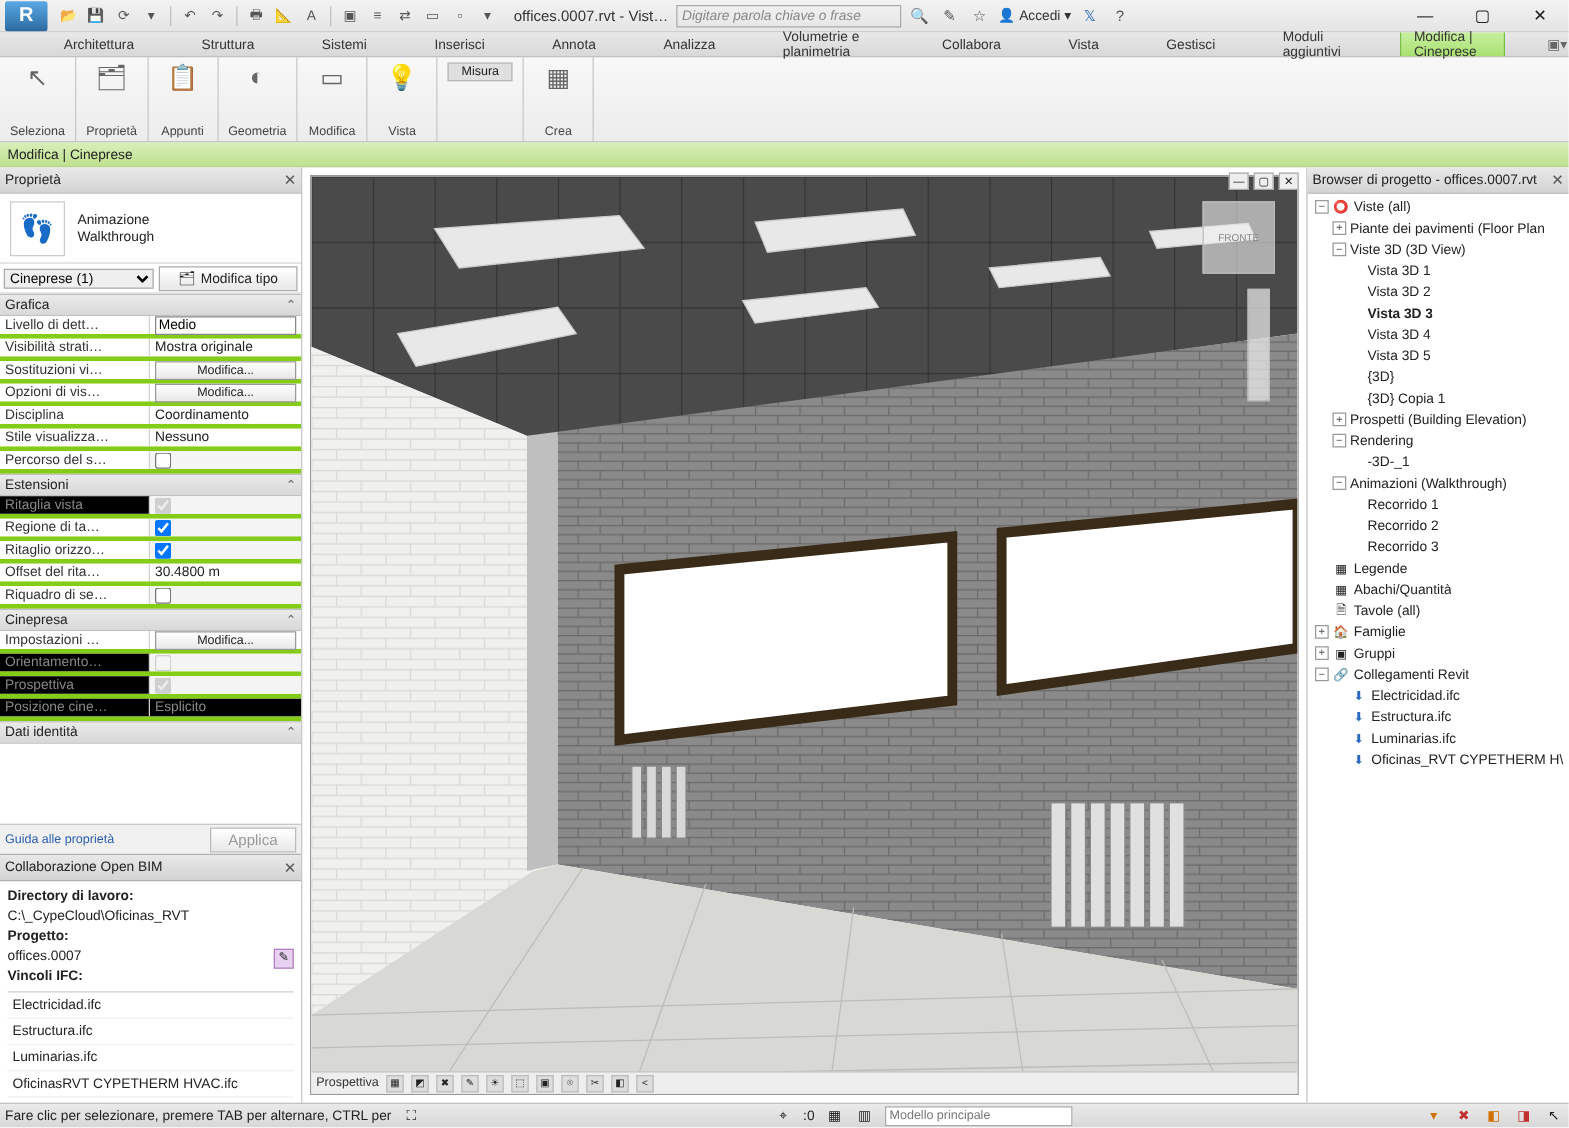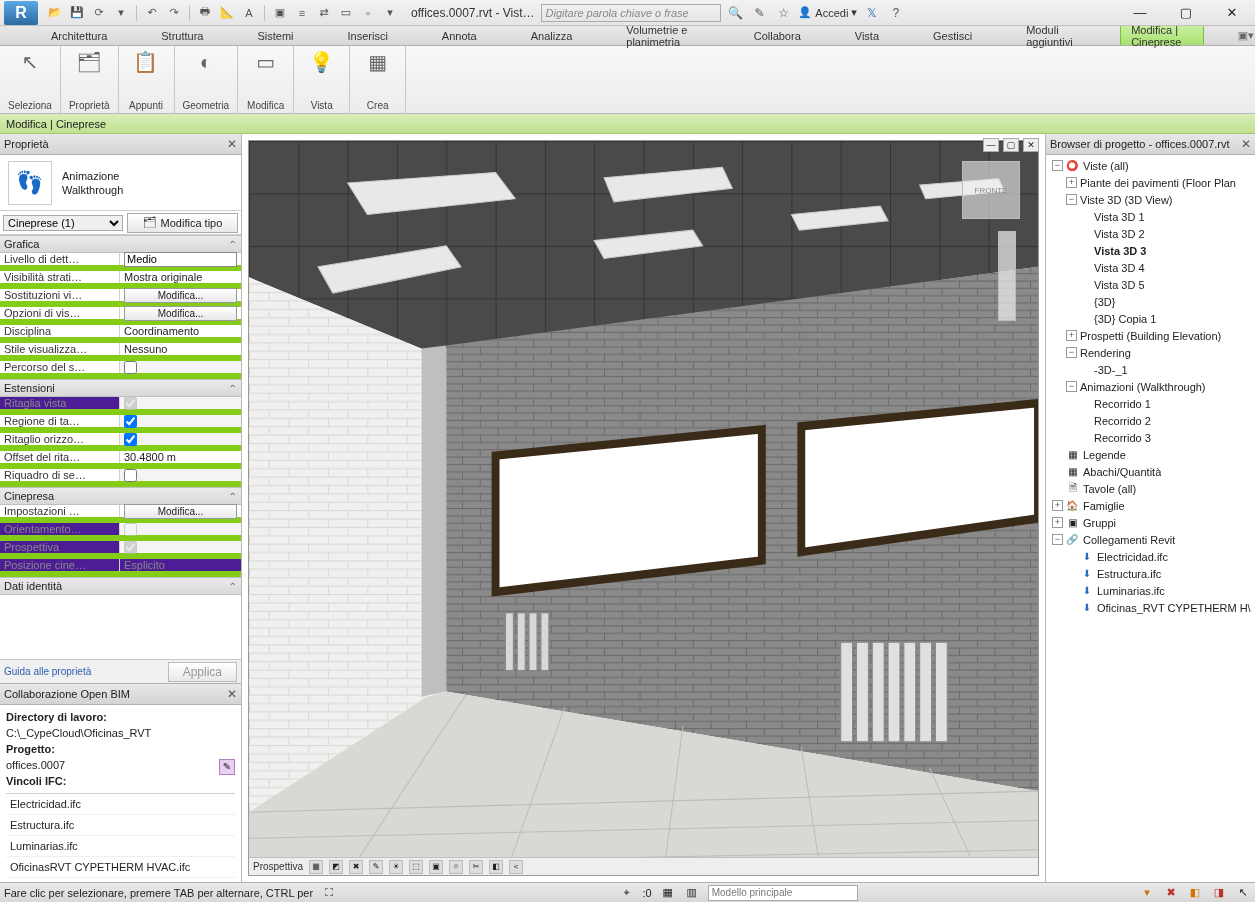--- a/index.html
+++ b/index.html
@@ -40,27 +40,27 @@
 .prop-preview { height:56px; background:#fff; border-bottom:1px solid #d0d0d0; display:flex; align-items:center; padding:4px 8px; gap:10px; }
 .prop-preview .thumb { width:44px; height:44px; border:1px solid #ccc; display:flex; align-items:center; justify-content:center; font-size:22px; }
 .prop-preview .ptxt { font-size:11px; line-height:14px; }
 .prop-typebar { height:24px; background:#fff; border-bottom:1px solid #d0d0d0; display:flex; align-items:center; padding:2px 3px; gap:4px; }
 .prop-typebar select { font-size:11px; height:16px; flex:0 0 120px; border:1px solid #aaa; }
 .prop-typebar .editbtn { flex:1; background:linear-gradient(#fff,#e8e8e8); border:1px solid #aaa; height:20px; font-size:11px; display:flex; align-items:center; justify-content:center; gap:4px; cursor:pointer; }
 
 .prop-grid { flex:1; overflow:auto; background:#fff; }
 .pg-group { height:18px; background:linear-gradient(#eaeaea,#d8d8d8); border-top:1px solid #c0c0c0; border-bottom:1px solid #c0c0c0; padding:0 4px; display:flex; align-items:center; font-size:11px; font-weight:normal; }
 .pg-group .chev { margin-left:auto; font-size:10px; color:#666; }
-.pg-row { height:18px; display:flex; border-bottom:6px solid #84cc16; font-size:11px; }
+.pg-row { height:18px; display:flex; border-bottom:4px solid #84cc16; font-size:11px; }
 .pg-row .k { width:120px; padding:0 4px; display:flex; align-items:center; color:#333; border-right:1px solid #d0d0d0; white-space:nowrap; overflow:hidden; text-overflow:ellipsis; background:#fff; }
 .pg-row .v { flex:1; padding:0 4px; display:flex; align-items:center; background:#fff; }
 .pg-row .v input[type=text]{ width:100%; border:1px solid #888; height:15px; font-size:11px; padding:0 2px; }
 .pg-row .v input[type=checkbox]{ }
 .pg-row .v .btn { flex:1; background:linear-gradient(#fff,#e8e8e8); border:1px solid #999; height:15px; font-size:10px; display:flex; align-items:center; justify-content:center; cursor:pointer; }
-.pg-row.dis .k, .pg-row.dis .v { color:#888; background:#4c1d95; }
+.pg-row.dis .k, .pg-row.dis .v { color:#888; background:#000000; }
 .pg-row .v.chk { background:#f4f4f4; }
 
 .prop-footer { height:24px; background:#f0f0f0; border-top:1px solid #c8c8c8; display:flex; align-items:center; padding:0 4px; }
 .prop-footer a { color:#2a5db0; font-size:10px; text-decoration:none; }
 .prop-footer .apply { margin-left:auto; padding:2px 14px; border:1px solid #bbb; background:linear-gradient(#fff,#e8e8e8); color:#999; font-size:12px; }
 
 .bim-panel { border-top:1px solid #b0b0b0; background:#fff; flex:0 0 auto; }
 .bim-body { padding:4px 6px; font-size:11px; line-height:16px; }
 .bim-body b { font-weight:bold; }
 .bim-body .cfg { float:right; width:16px; height:16px; border:1px solid #b080c0; background:#e8d0f0; font-size:10px; display:flex; align-items:center; justify-content:center; cursor:pointer; margin-top:-14px; }
@@ -174,20 +174,23 @@
     <div class="picon">◐</div>
     <div class="plabel">Geometria</div>
   </div>
   <div class="ribbon-panel">
     <div class="picon">▭</div>
     <div class="plabel">Modifica</div>
   </div>
   <div class="ribbon-panel">
     <div class="picon">💡</div>
     <div class="plabel">Vista</div>
+  </div>
+  <div class="ribbon-panel misura">
+    <div class="mis">Misura</div>
   </div>
   <div class="ribbon-panel">
     <div class="picon">▦</div>
     <div class="plabel">Crea</div>
   </div>
 </div>
 
 <div class="context-bar">
   <span>Modifica | Cineprese</span>
 </div>

